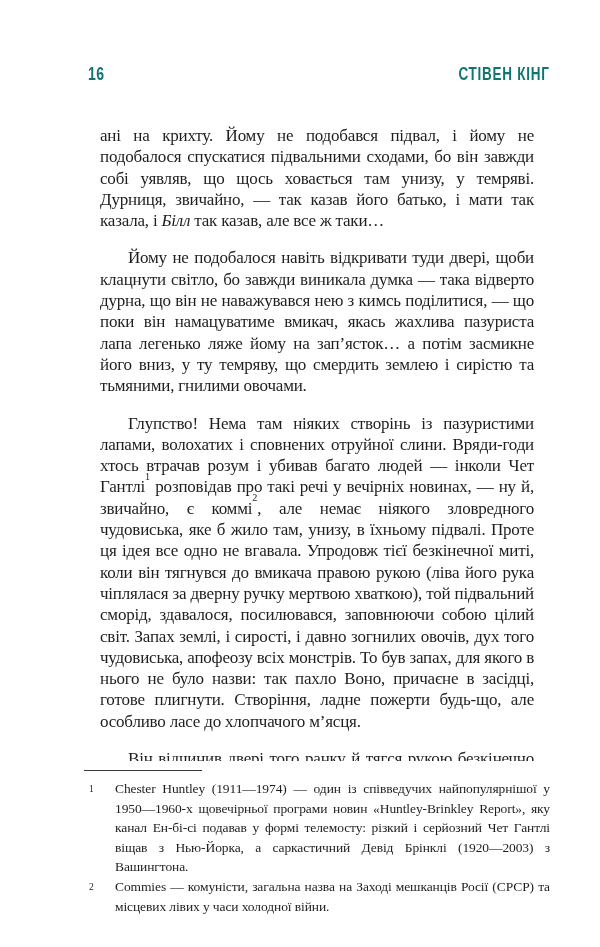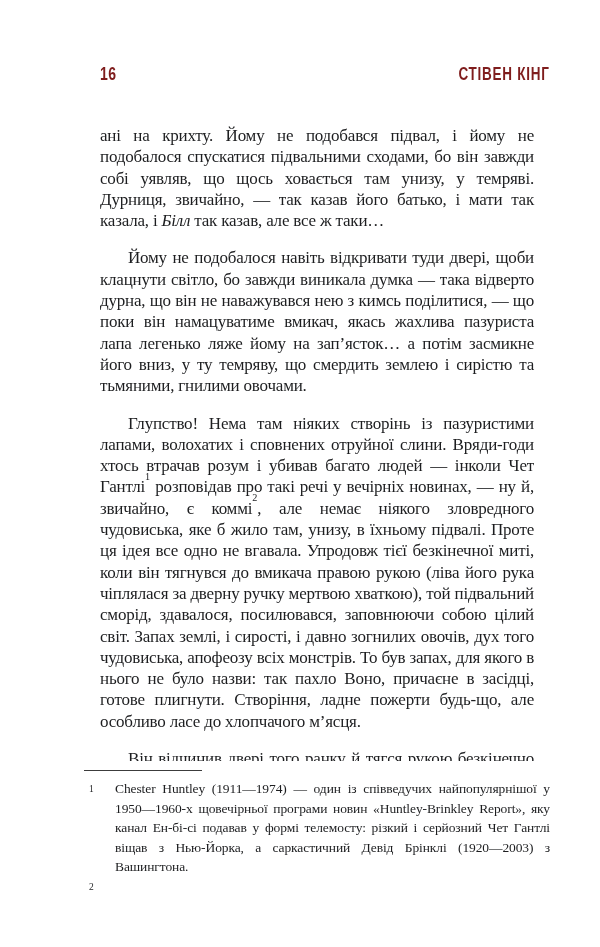--- a/index.html
+++ b/index.html
@@ -10,28 +10,28 @@
     margin: 0 auto;
     background: #ffffff;
     overflow: hidden;
     font-family: "Liberation Serif", "DejaVu Serif", serif;
     color: #1d1e20;
   }
   
   .pagehead {
     position: absolute;
     top: 65px;
-    left: 96px;
+    left: 84px;
     right: 50px;
     height: 18px;
     font-family: "Liberation Sans", "DejaVu Sans", sans-serif;
     font-weight: 700;
     font-size: 18px;
     line-height: 18px;
-    color: #7f1d1d;
+    color: #0f766e;
   }
   .pageno {
     position: absolute;
     left: 4px;
     top: 0;
     display: inline-block;
     transform: scaleX(0.78);
     transform-origin: left center;
     letter-spacing: 0.5px;
   }
@@ -110,17 +110,17 @@
       <p class=""><span>ані на крихту. Йому не подобався підвал, і йому не подобалося спускатися підвальними сходами, бо він завжди собі уявляв, що щось ховається там унизу, у темряві. Дурниця, звичайно, — так казав його батько, і мати так казала, і </span><em>Білл</em><span> так казав, але все ж таки…</span></p>
       <p class="indent"><span>Йому не подобалося навіть відкривати туди двері, щоби клацнути світло, бо завжди виникала думка — така відверто дурна, що він не наважувався нею з кимсь поділитися, — що поки він намацуватиме вмикач, якась жахлива пазуриста лапа легенько ляже йому на зап’ясток… а потім засмикне його вниз, у ту темряву, що смердить землею і сирістю та тьмяними, гнилими овочами.</span></p>
       <p class="indent"><span>Глупство! Нема там ніяких створінь із пазуристими лапами, волохатих і сповнених отруйної слини. Вряди-годи хтось втрачав розум і убивав багато людей — інколи Чет Гантлі</span><sup class="fn-ref">1</sup><span> розповідав про такі речі у вечірніх новинах, — ну й, звичайно, є коммі</span><sup class="fn-ref">2</sup><span>, але немає ніякого зловредного чудовиська, яке б жило там, унизу, в їхньому підвалі. Проте ця ідея все одно не вгавала. Упродовж тієї безкінечної миті, коли він тягнувся до вмикача правою рукою (ліва його рука чіплялася за дверну ручку мертвою хваткою), той підвальний сморід, здавалося, посилювався, заповнюючи собою цілий світ. Запах землі, і сирості, і давно зогнилих овочів, дух того чудовиська, апофеозу всіх монстрів. То був запах, для якого в нього не було назви: так пахло Воно, причаєне в засідці, готове плигнути. Створіння, ладне пожерти будь-що, але особливо ласе до хлопчачого м’ясця.</span></p>
       <p class="indent"><span>Він відчинив двері того ранку й тягся рукою безкінечно довго до вмикача, тримаючись, як звичайно, мертвою хваткою за дверну ручку, з очима, щільно заплющеними, з кінчиком язика, вистромленим у куточку рота, немов стражденний корінець, що шукає воду в якійсь посушливій місцині. Кумедно? Авжеж, так. Ще б пак! </span></p>
     </div>
 
   <div class="footnotes">
     <div class="fn-rule"></div>
     <div id="fn-list">
         <div class="footnote"><span class="fn-marker">1</span><span>Chester Huntley (1911—1974) — один із співведучих найпопулярнішої у 1950—1960-х щовечірньої програми новин «Huntley-Brinkley Report», яку канал Ен-бі-сі подавав у формі телемосту: різкий і серйозний Чет Гантлі віщав з Нью-Йорка, а саркастичний Девід Брінклі (1920—2003) з Вашингтона.</span></div>
-        <div class="footnote"><span class="fn-marker">2</span></div>
+        <div class="footnote"><span class="fn-marker">2</span><span>Commies — комуністи, загальна назва на Заході мешканців Росії (СРСР) та місцевих лівих у часи холодної війни.</span></div>
       </div>
   </div>
 
 </div>
 
 </body></html>

